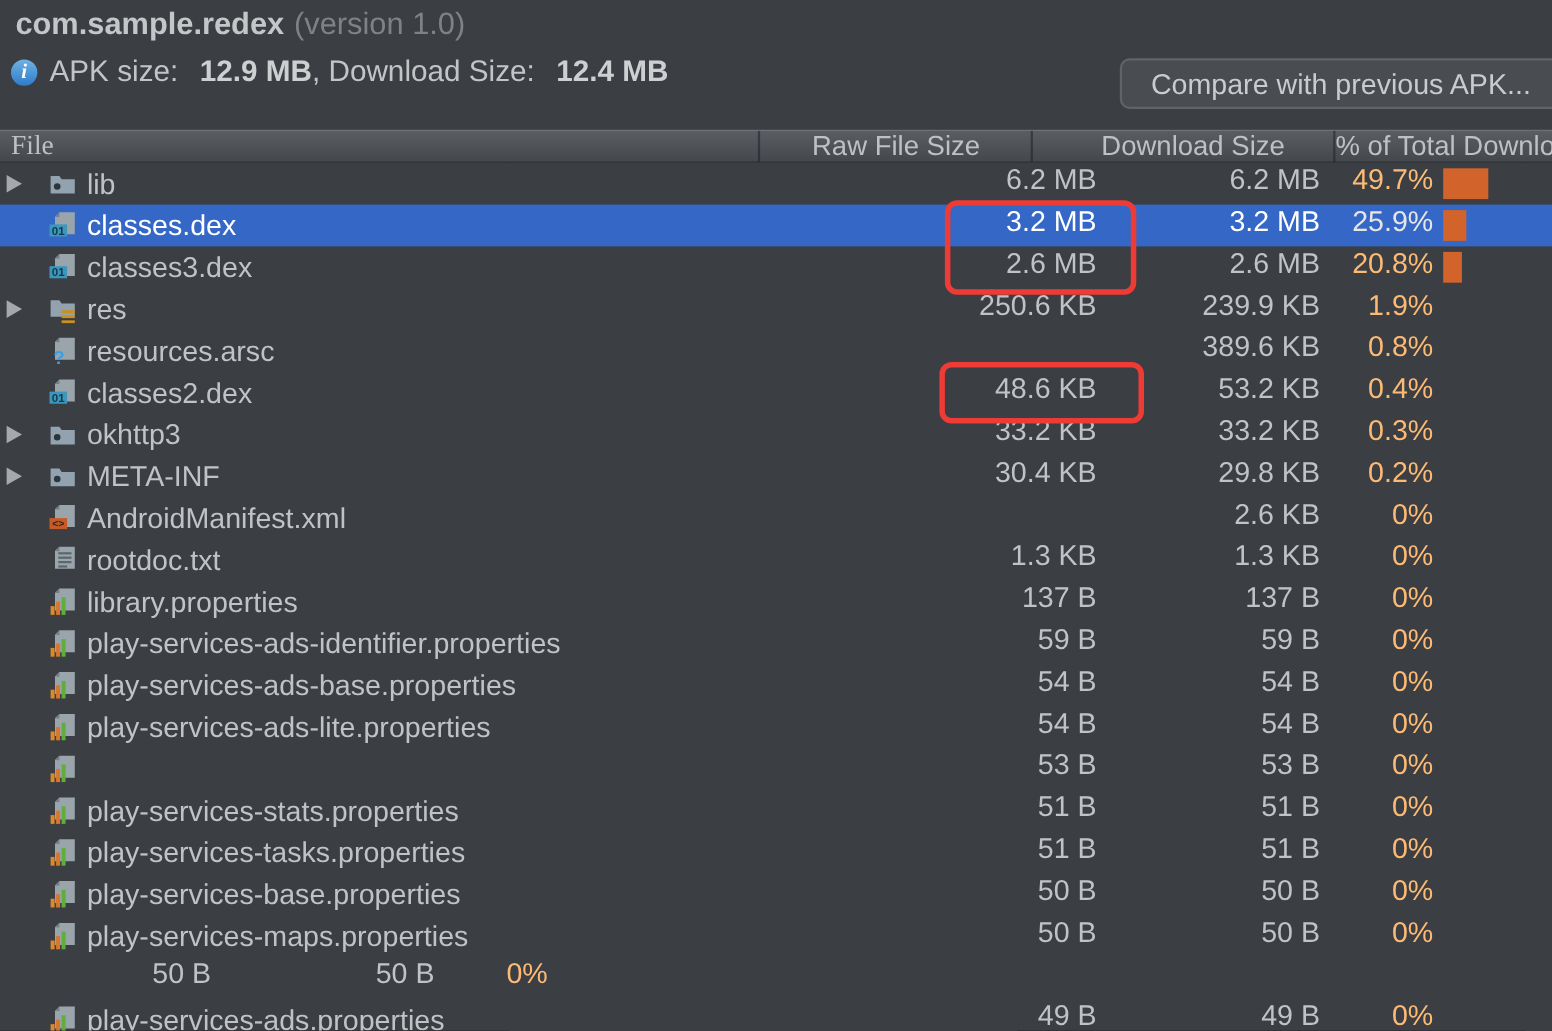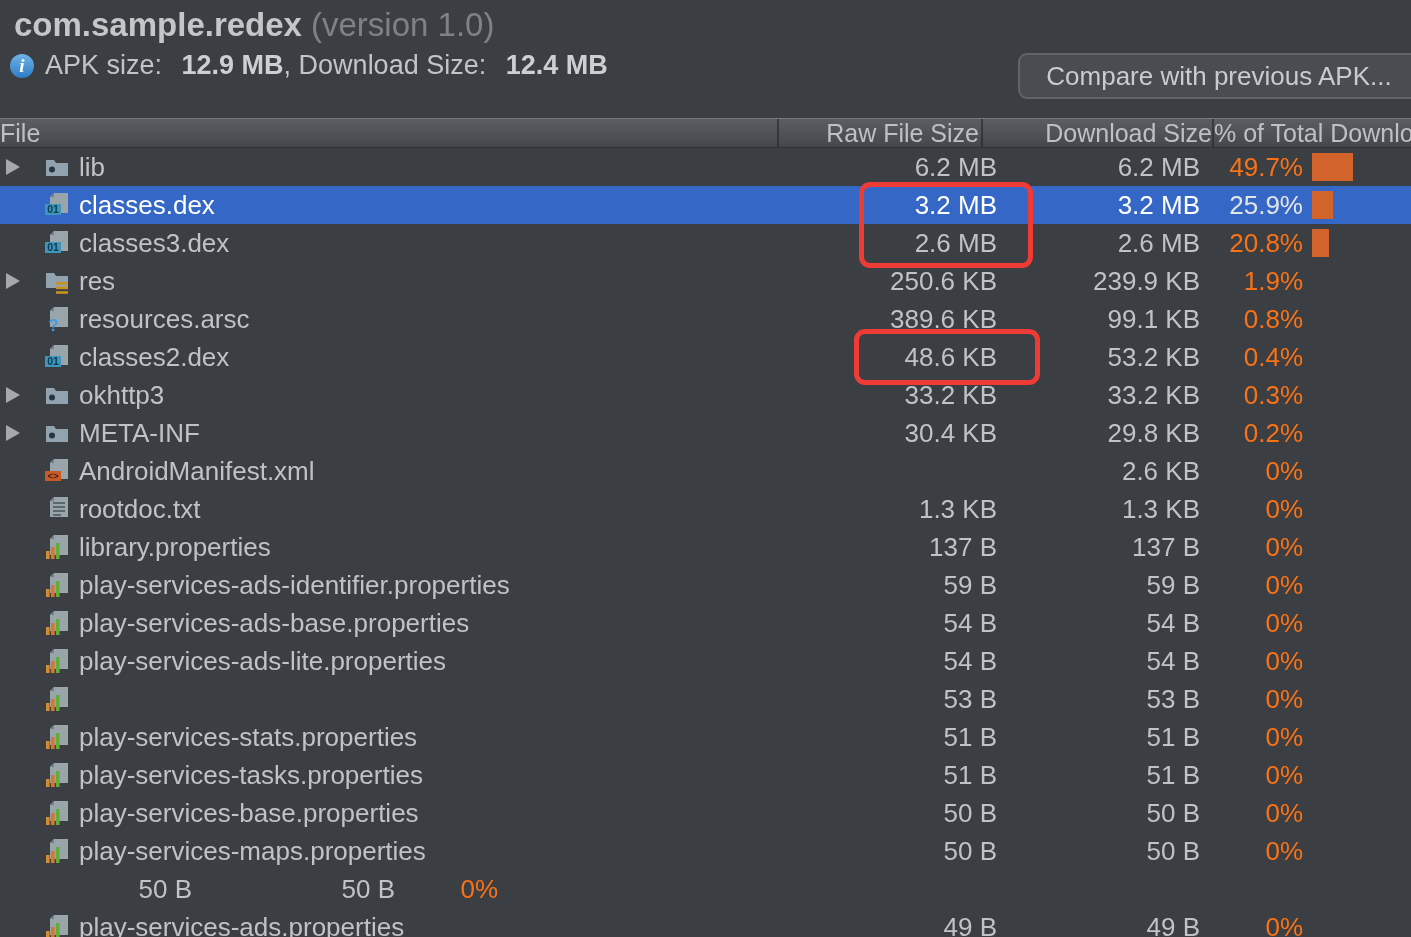--- a/index.html
+++ b/index.html
@@ -4,21 +4,21 @@
 <style>
   html,body{margin:0;padding:0;background:#2b2b2b;}
   .stage{
     position:relative;width:1411px;height:937px;overflow:hidden;
     background:#3B3E43;
     font-family:"Liberation Sans",sans-serif;
     -webkit-font-smoothing:antialiased;
     user-select:none;
   }
   
-  .app-title{position:absolute;top:6px;left:14px;font-size:33px;white-space:nowrap;}
+  .app-title{position:absolute;top:6px;left:14px;font-size:28px;white-space:nowrap;}
   .app-title .name{font-weight:bold;color:#C4C6C8;}
   .app-title .ver{color:#7E8286;margin-left:9px;}
   .info-line{position:absolute;top:50px;left:10px;display:flex;align-items:center;font-size:27px;color:#C2C4C6;white-space:pre;}
   .info-icon{
     width:24px;height:24px;border-radius:50%;
     background:linear-gradient(#6FB2E4,#2E7CC9);
     color:#fff;font-family:"Liberation Serif",serif;font-style:italic;font-weight:bold;font-size:19px;
     display:flex;align-items:center;justify-content:center;margin-right:11px;flex:none;
   }
   .info-line b{color:#CDCFD1;margin-left:12px;}
@@ -29,39 +29,39 @@
     display:flex;align-items:center;justify-content:center;white-space:nowrap;overflow:hidden;
     cursor:pointer;
   }
   
   .thead{
     position:absolute;top:118px;left:0;width:1411px;height:30px;box-sizing:border-box;
     background:linear-gradient(#5A5E63,#44474C);
     border-top:1px solid #74777C;border-bottom:1px solid #2E3136;
     display:flex;align-items:center;font-size:25px;color:#BEC1C4;
   }
-  .thead .hfile{flex:1;padding-left:0;align-self:stretch;display:flex;align-items:center;}
-  .thead .hcell{align-self:stretch;display:flex;align-items:center;box-sizing:border-box;border-left:2px solid rgba(30,33,36,.55);}
+  .thead .hfile{flex:1;padding-left:10px;align-self:stretch;display:flex;align-items:center;font-family:Liberation Serif, serif;}
+  .thead .hcell{align-self:stretch;display:flex;align-items:center;box-sizing:border-box;border-left:2px solid rgba(30,33,36,.55);margin-left:44px;}
   .thead .hraw{width:204px;justify-content:flex-end;padding-right:2px;}
   .thead .hdl{width:231px;justify-content:flex-end;padding-right:0;}
   .thead .hpct{width:199px;justify-content:flex-start;white-space:nowrap;overflow:hidden;}
   
   .tbody{position:absolute;top:148px;left:0;width:1411px;}
-  .trow{display:flex;height:38px;align-items:center;font-size:26px;color:#C0C3C5;}
+  .trow{display:flex;height:38px;font-size:26px;color:#C0C3C5;}
   .trow.selected{background:var(--sel,#3467C6);color:#FFFFFF;}
   .cell{box-sizing:border-box;}
   .cfile{flex:1;display:flex;align-items:center;padding-left:4px;min-width:0;overflow:hidden;}
   .twisty{width:40px;flex:none;display:flex;align-items:center;}
   .tri{width:0;height:0;border-left:14px solid #A6A8AB;border-top:8px solid transparent;border-bottom:8px solid transparent;margin-left:2px;}
   .ficon{width:26px;height:26px;flex:none;margin-right:9px;}
   .ficon svg{display:block;}
   .fname{white-space:nowrap;}
   .craw{width:204px;text-align:right;padding-right:12px;}
   .cdl{width:203px;text-align:right;padding-right:12px;}
-  .cpct{width:91px;text-align:right;color:#f97316;}
+  .cpct{width:91px;text-align:right;color:#fdba74;}
   .trow.selected .cpct{color:#e5e5e5;}
   .cbar{width:108px;height:38px;display:flex;align-items:center;}
   .bar{height:28px;background:var(--bar,#D2642B);margin-left:9px;flex:none;}
   
   .anno{position:absolute;border:5px solid var(--anno,#EE3B36);border-radius:11px;pointer-events:none;background:transparent;}
 </style>
 </head>
 <body>
 
 <div class="stage" style="--sel: #3467C6; --bar: #D2642B; --anno: #EE3B36;">
@@ -170,21 +170,20 @@
           <span class="ficon">
             <svg width="26" height="26" viewBox="0 0 26 26" xmlns="http://www.w3.org/2000/svg">
               <polygon points="10,1 24,1 24,21 6,21 6,5" fill="#99A4AB"></polygon>
               <polygon points="6,5 10,1 10,5.2" fill="#747F86"></polygon>
               <text x="9.5" y="25" font-size="17" font-weight="bold" fill="#3F9EE3" text-anchor="middle" font-family="Liberation Sans, sans-serif">?</text>
             </svg>
           </span>
           <span class="fname">resources.arsc</span>
         </div>
         <div class="cell craw">389.6 KB</div>
-        <div class="cell cdl">99.1 KB</div>
         <div class="cell cpct">0.8%</div>
         <div class="cell cbar"></div>
       </div>
       <div class="trow">
         <div class="cell cfile">
           <span class="twisty"></span>
           <span class="ficon">
             <svg width="26" height="26" viewBox="0 0 26 26" xmlns="http://www.w3.org/2000/svg">
               <polygon points="10,1 24,1 24,21 6,21 6,5" fill="#99A4AB"></polygon>
               <polygon points="6,5 10,1 10,5.2" fill="#747F86"></polygon>

